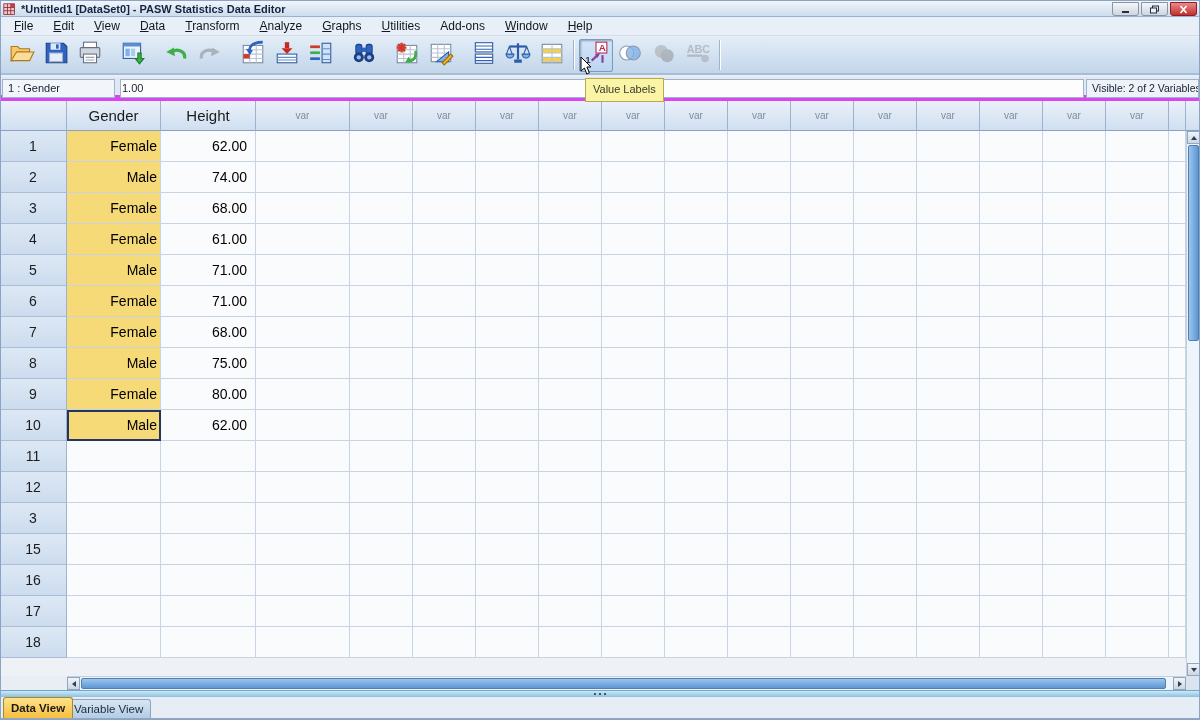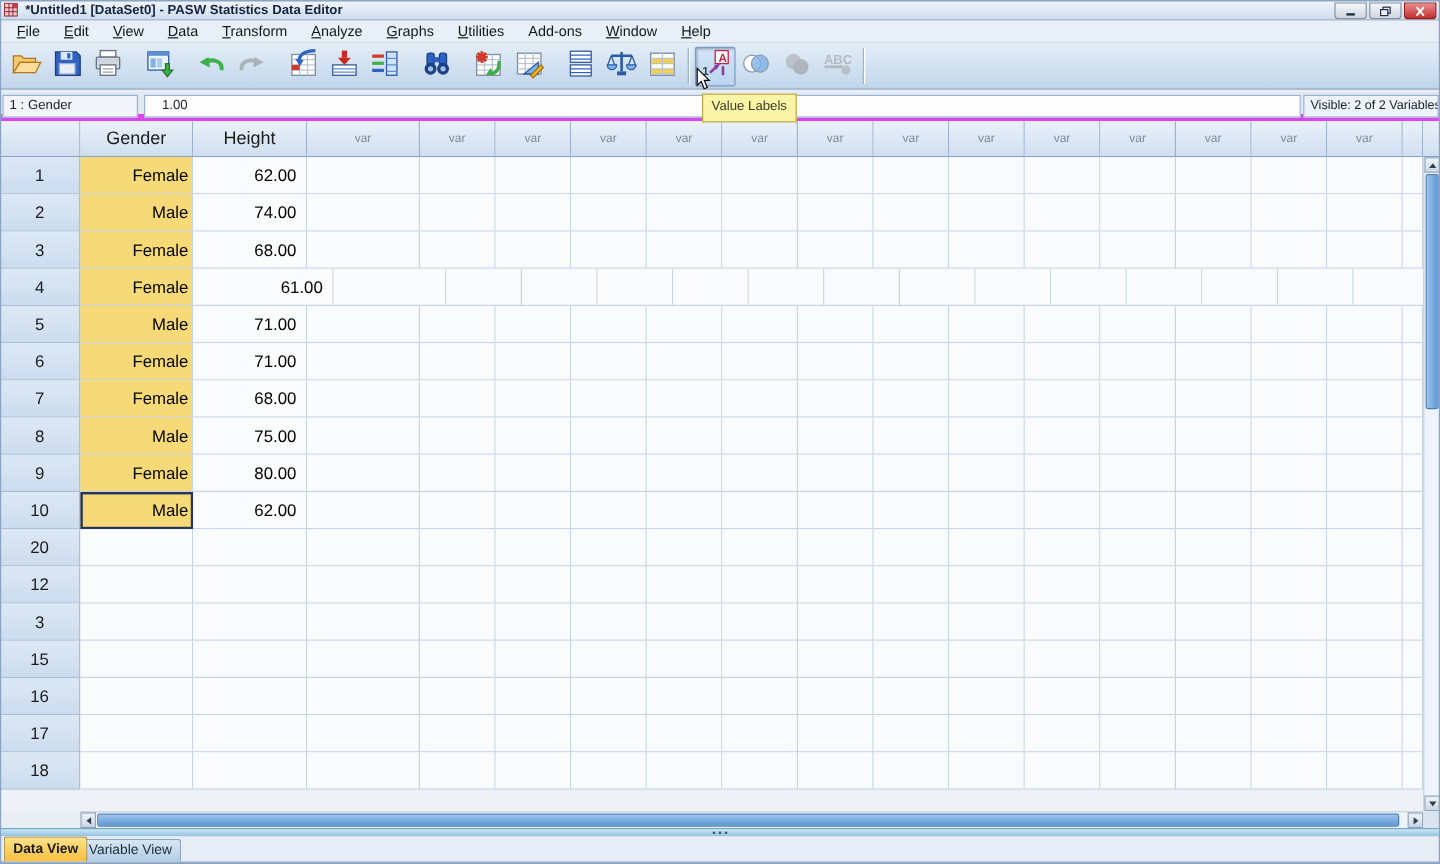--- a/index.html
+++ b/index.html
@@ -39,21 +39,21 @@
   .tool-gap { width:9px; }
   .tool-sep { width:2px; height:30px; margin:0 4px;
     background:linear-gradient(90deg,#9fb4cc 50%,#ffffff 50%); }
 
   
   .editbar { position:absolute; left:0; top:77px; right:0; height:24px; background:#dfe8f3;
     border-bottom:6px solid #d946ef; }
   .ebox { position:absolute; top:2px; height:19px; border:1px solid #9fb4cc; font-size:11px;
     line-height:17px; color:#16202e; white-space:nowrap; overflow:hidden; }
   .cellref  { left:2px;  width:113px; background:#f2f6fb; padding-left:5px; }
-  .cellvalue{ left:120px; right:116px; background:#fdfdfe; padding-left:14px; }
+  .cellvalue{ left:120px; right:116px; background:#fdfdfe; padding-left:1px; }
   .visiblebox{ right:1px; width:113px; background:#eef3fa; padding-left:5px; font-size:10.5px; }
 
   
   .grid { position:absolute; left:0; top:101px; width:1186px; height:575px; overflow:hidden;
     background:#eef2f7; }
   .grow { display:flex; width:1186px; }
   .hcell { height:30px; flex:0 0 auto; background:linear-gradient(#eaf1fa,#d0dff0);
     border-right:1px solid #9db2cc; border-bottom:1px solid #8aa2c0;
     display:flex; align-items:center; justify-content:center; font-size:15px; color:#1c1c1c; }
   .hcell.var { color:var(--var-header-text,#7e8c9c); font-size:10px; }
@@ -406,21 +406,21 @@
         <div class="dcell" style="width: 63px;"></div>
         <div class="dcell" style="width: 63px;"></div>
         <div class="dcell" style="width: 63px;"></div>
         <div class="dcell" style="width: 63px;"></div>
         <div class="dcell" style="width: 63px;"></div>
         <div class="dcell" style="width: 17px;"></div>
       </div>
       <div class="grow">
         <div class="rnum">4</div>
         <div class="dcell gender-val" style="width: 94px;">Female</div>
-        <div class="dcell" style="width: 117px;">61.00</div>
+        <div class="dcell" style="width: 95px;">61.00</div>
         <div class="dcell" style="width: 94px;"></div>
         <div class="dcell" style="width: 63px;"></div>
         <div class="dcell" style="width: 63px;"></div>
         <div class="dcell" style="width: 63px;"></div>
         <div class="dcell" style="width: 63px;"></div>
         <div class="dcell" style="width: 63px;"></div>
         <div class="dcell" style="width: 63px;"></div>
         <div class="dcell" style="width: 63px;"></div>
         <div class="dcell" style="width: 63px;"></div>
         <div class="dcell" style="width: 63px;"></div>
@@ -544,21 +544,21 @@
         <div class="dcell" style="width: 63px;"></div>
         <div class="dcell" style="width: 63px;"></div>
         <div class="dcell" style="width: 63px;"></div>
         <div class="dcell" style="width: 63px;"></div>
         <div class="dcell" style="width: 63px;"></div>
         <div class="dcell" style="width: 63px;"></div>
         <div class="dcell" style="width: 63px;"></div>
         <div class="dcell" style="width: 17px;"></div>
       </div>
       <div class="grow">
-        <div class="rnum">20</div>
+        <div class="rnum">11</div>
         <div class="dcell" style="width: 94px;"></div>
         <div class="dcell" style="width: 95px;"></div>
         <div class="dcell" style="width: 94px;"></div>
         <div class="dcell" style="width: 63px;"></div>
         <div class="dcell" style="width: 63px;"></div>
         <div class="dcell" style="width: 63px;"></div>
         <div class="dcell" style="width: 63px;"></div>
         <div class="dcell" style="width: 63px;"></div>
         <div class="dcell" style="width: 63px;"></div>
         <div class="dcell" style="width: 63px;"></div>

